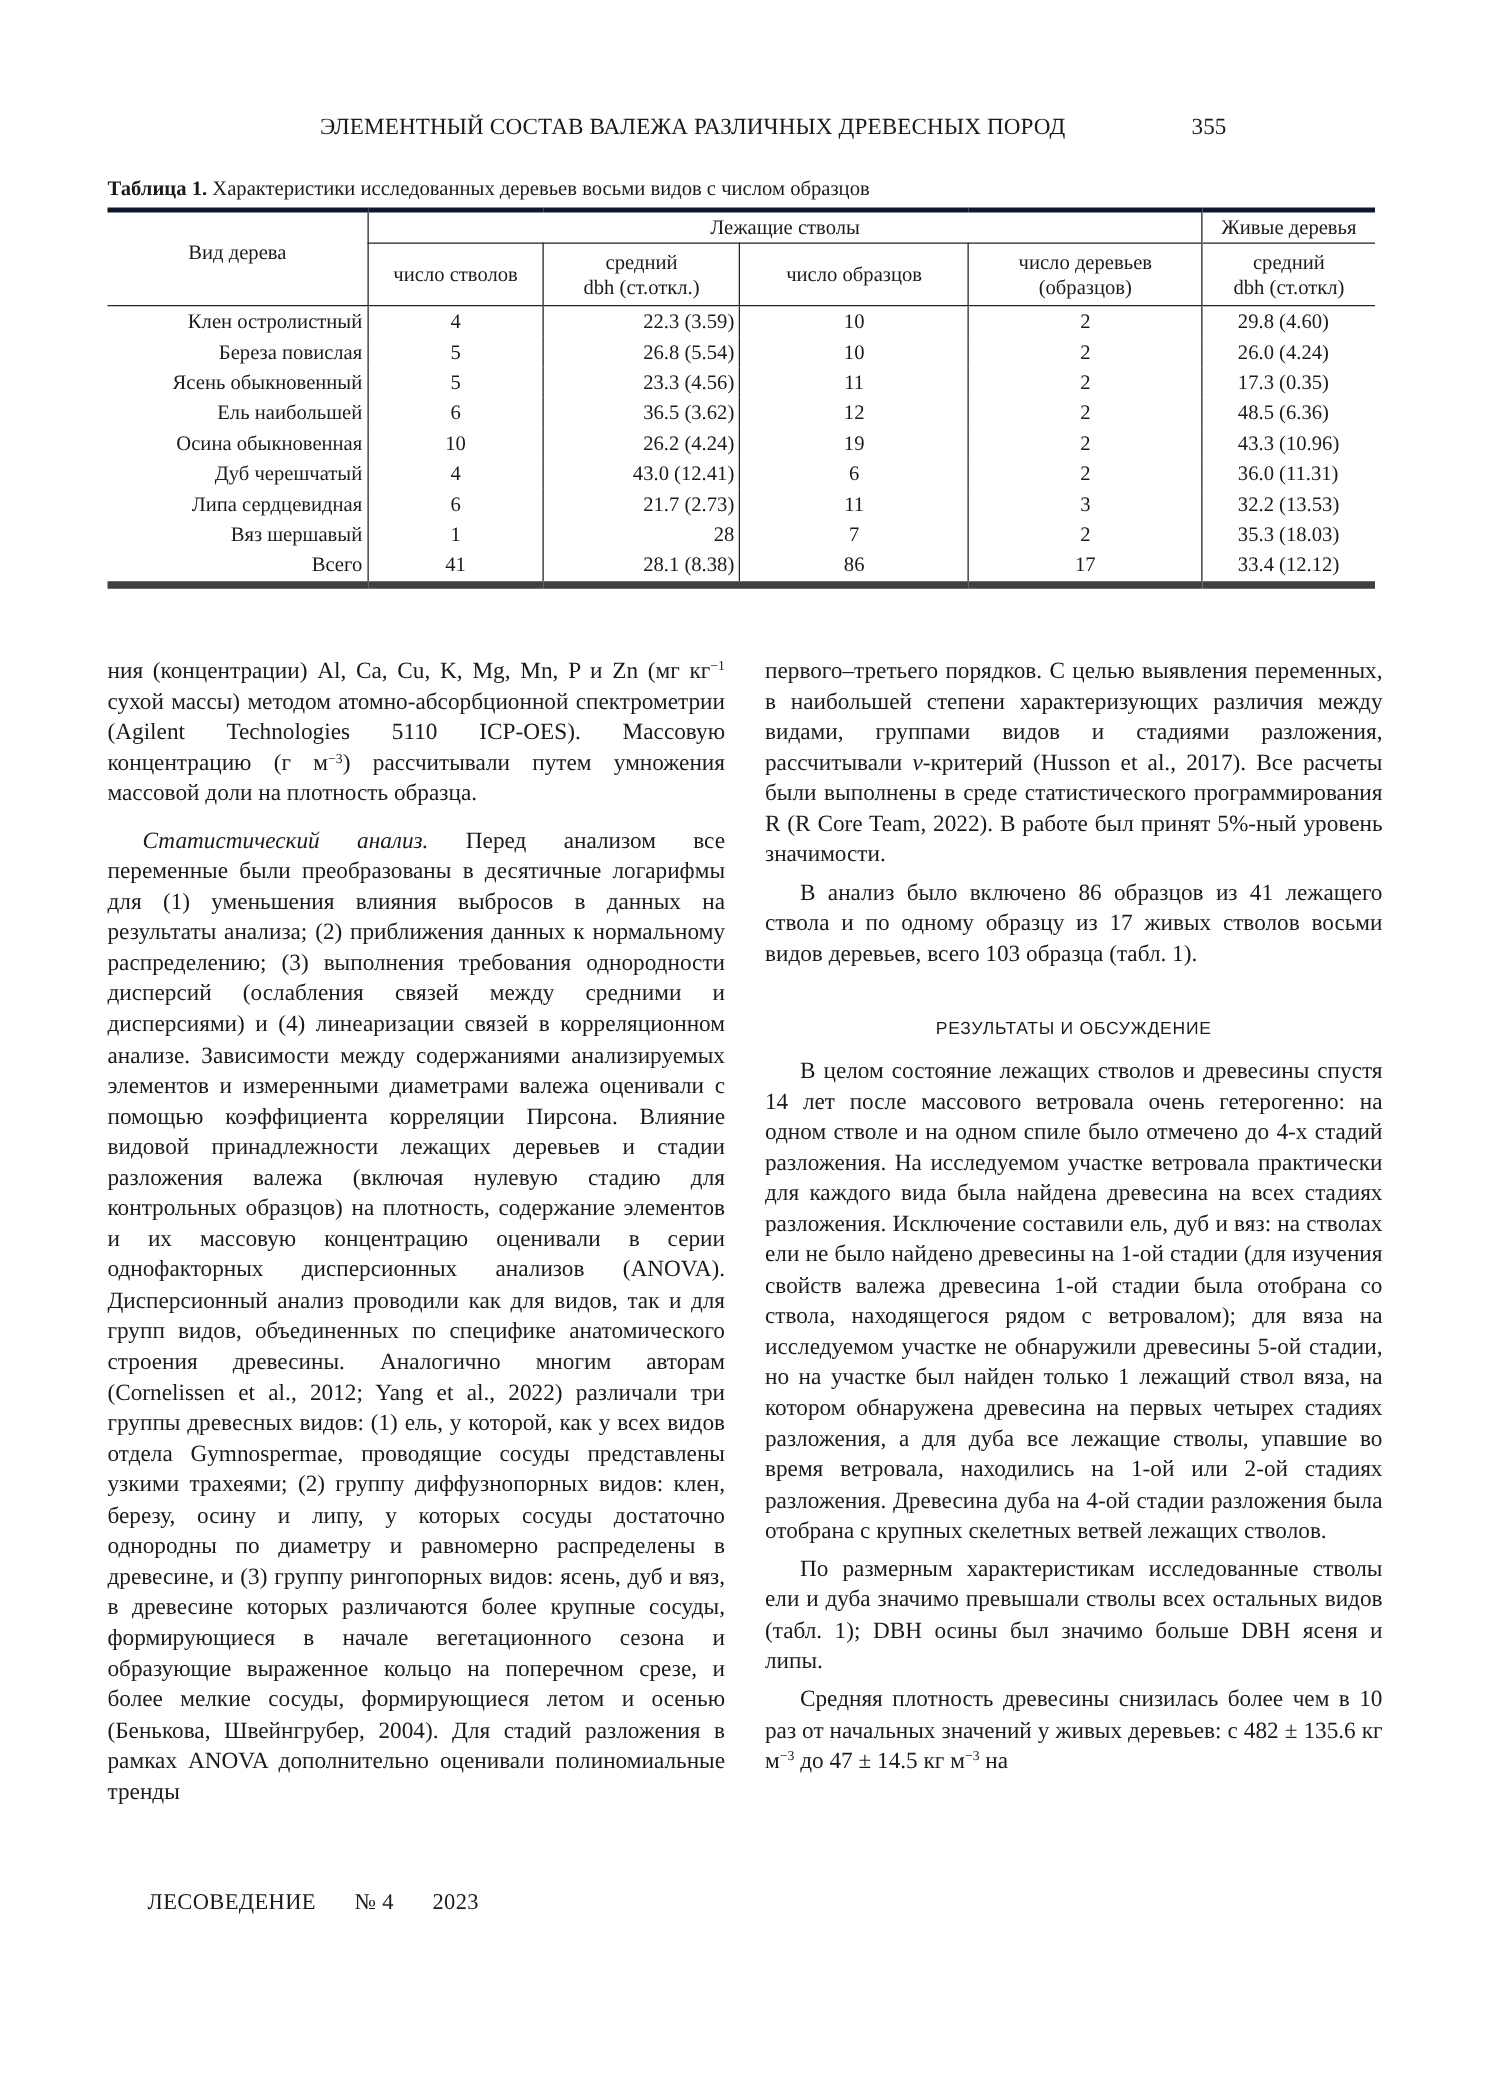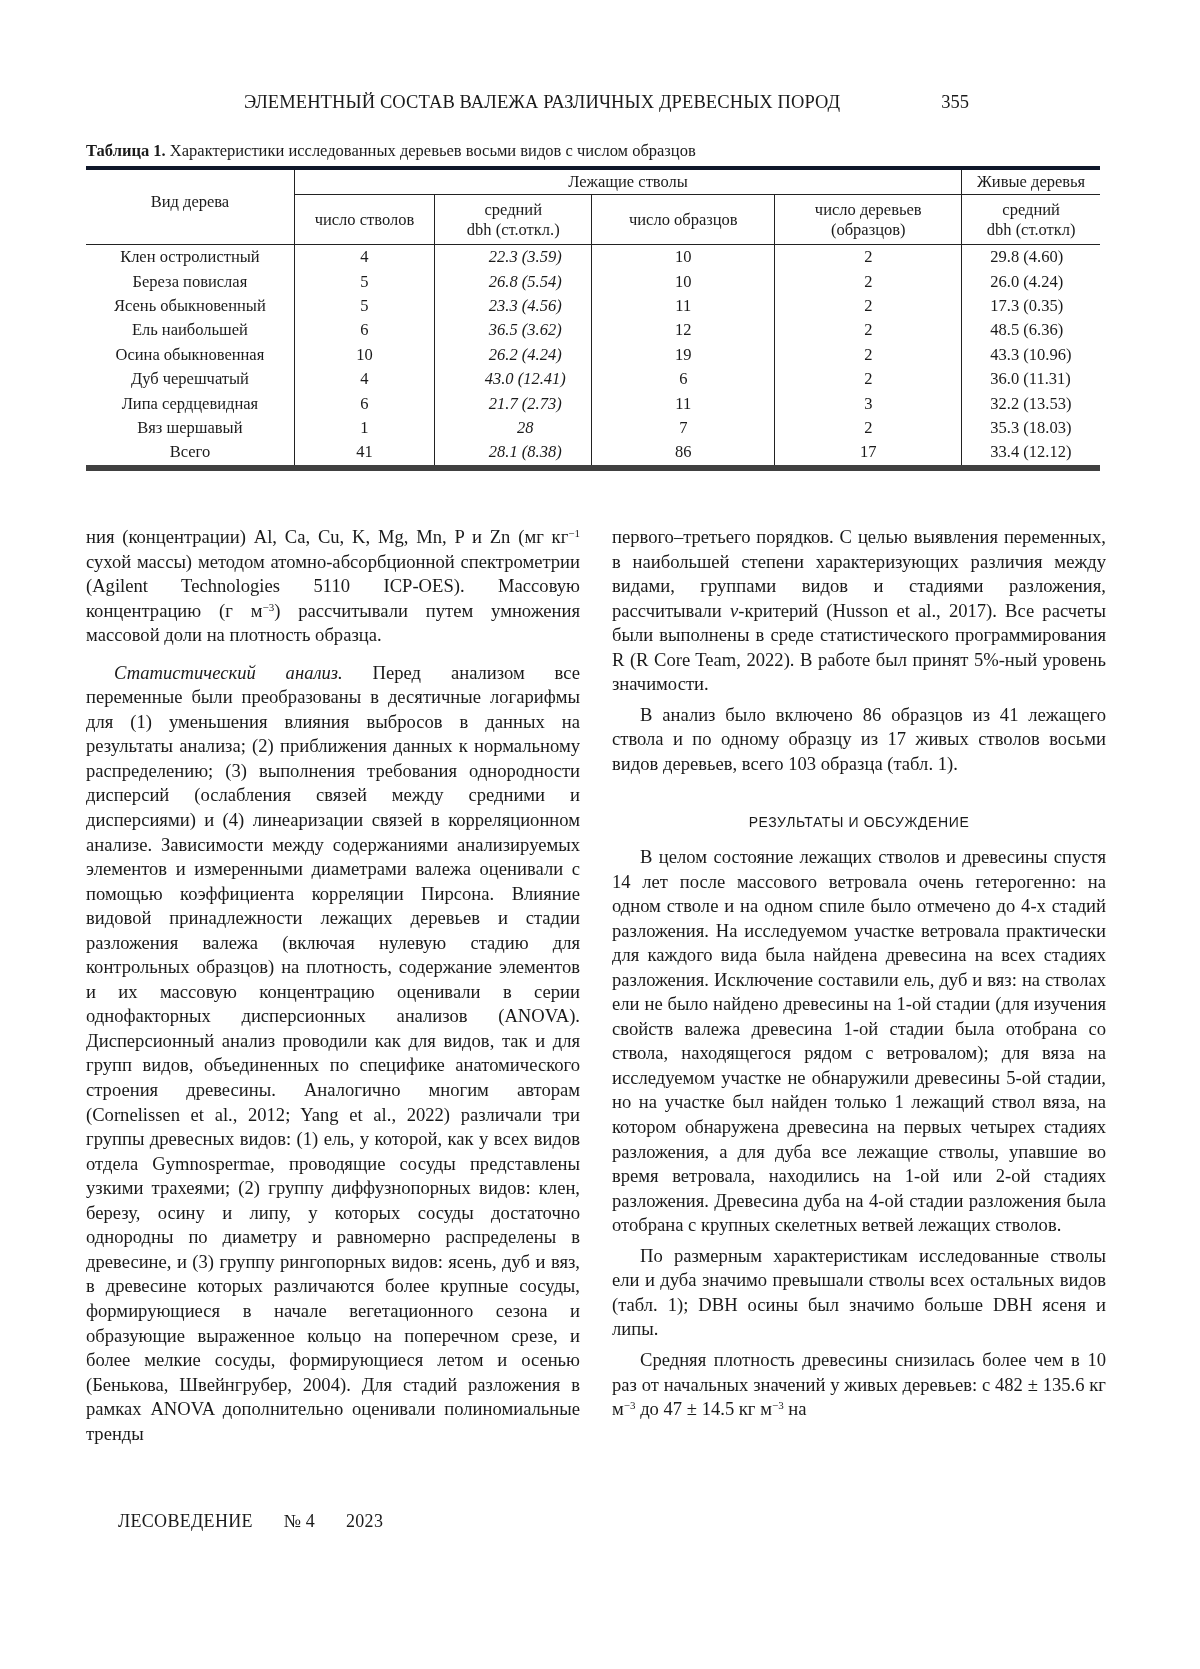--- a/index.html
+++ b/index.html
@@ -1,21 +1,21 @@
 <!DOCTYPE html>
 <html><head>
 <meta charset="utf-8">
 <style>
   html, body { margin: 0; padding: 0; background: #ffffff; }
   body {
     width: 1200px; height: 1669px; position: relative; overflow: hidden;
     font-family: "Liberation Serif", "DejaVu Serif", serif; color: #1a1a1a;
   }
   .running-head {
-    position: absolute; top: 92px; left: 0; width: 1068px; height: 24px;
+    position: absolute; top: 92px; left: 12px; width: 1068px; height: 24px;
   }
   .running-head .title {
     position: absolute; left: 244px; top: 0; font-size: 18.5px; letter-spacing: 0.1px;
   }
   .running-head .pageno {
     position: absolute; right: 99px; top: 0; font-size: 18.5px;
   }
   .caption {
     position: absolute; top: 141px; left: 86px; font-size: 16.5px; white-space: nowrap;
   }
@@ -25,22 +25,22 @@
     border-collapse: collapse; font-size: 16.5px;
   }
   table.t1 th { font-weight: normal; line-height: 20px; }
   table.t1 thead tr:first-child th { border-top: 4px solid #0f172a; }
   table.t1 th, table.t1 td { padding: 0 4px; }
   table.t1 .vl { border-left: 1.5px solid #222; }
   table.t1 .hb { border-bottom: 1.5px solid #222; }
   table.t1 tbody td { height: 24.4px; line-height: 24px; }
   table.t1 tbody tr:last-child td { border-bottom: 6px solid #404040; }
   table.t1 td.c { text-align: center; }
-  table.t1 td.l { text-align: center; padding-left: 4px; margin-left: 35px; }
-  table.t1 td.dbh { text-align: center; padding-left: 28px; font-style: italic; }
+  table.t1 td.l { text-align: right; padding-left: 4px; margin-left: 35px; }
+  table.t1 td.dbh { text-align: right; padding-left: 28px; }
   table.t1 td.dbh2 { text-align: left; padding-left: 28px; }
   .col {
     position: absolute; top: 525px; width: 494px; font-size: 18.6px; line-height: 24.55px;
     text-align: justify;
   }
   .col.left { left: 86px; }
   .col.right { left: 612px; }
   .col p { margin: 0; }
   .col p.ind { text-indent: 28px; }
   .col p.gap { margin-top: 13px; }

